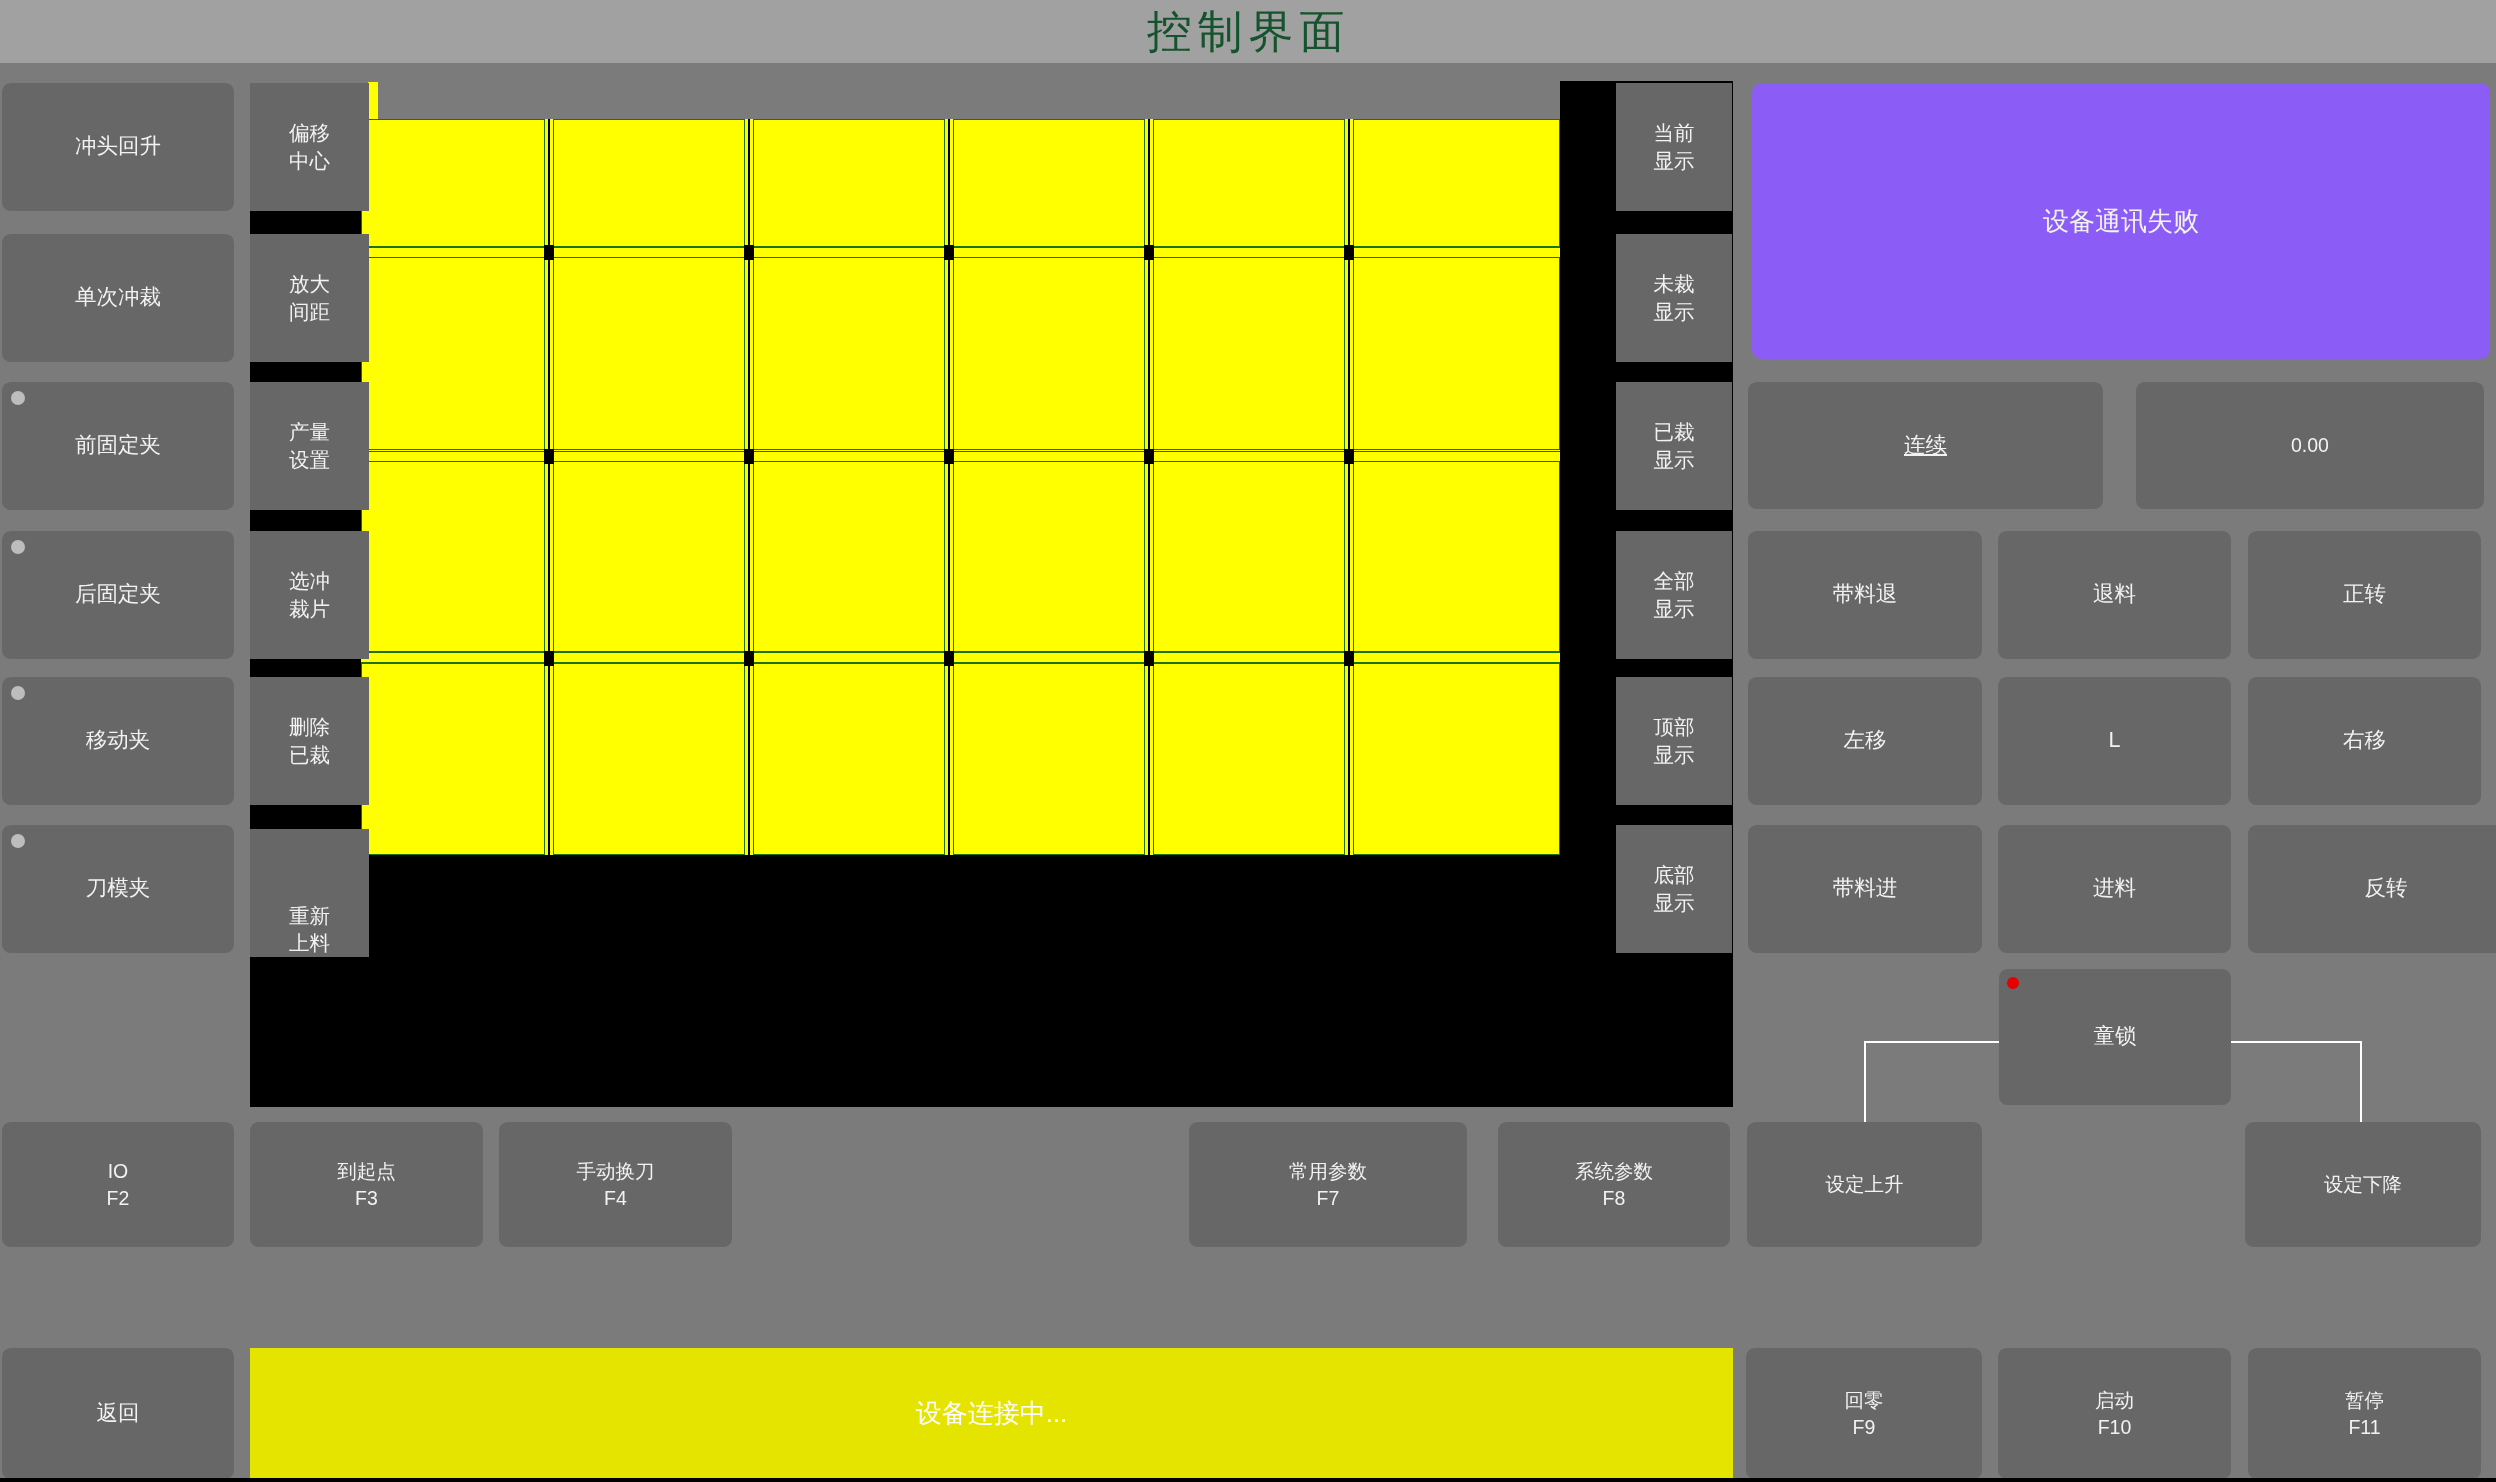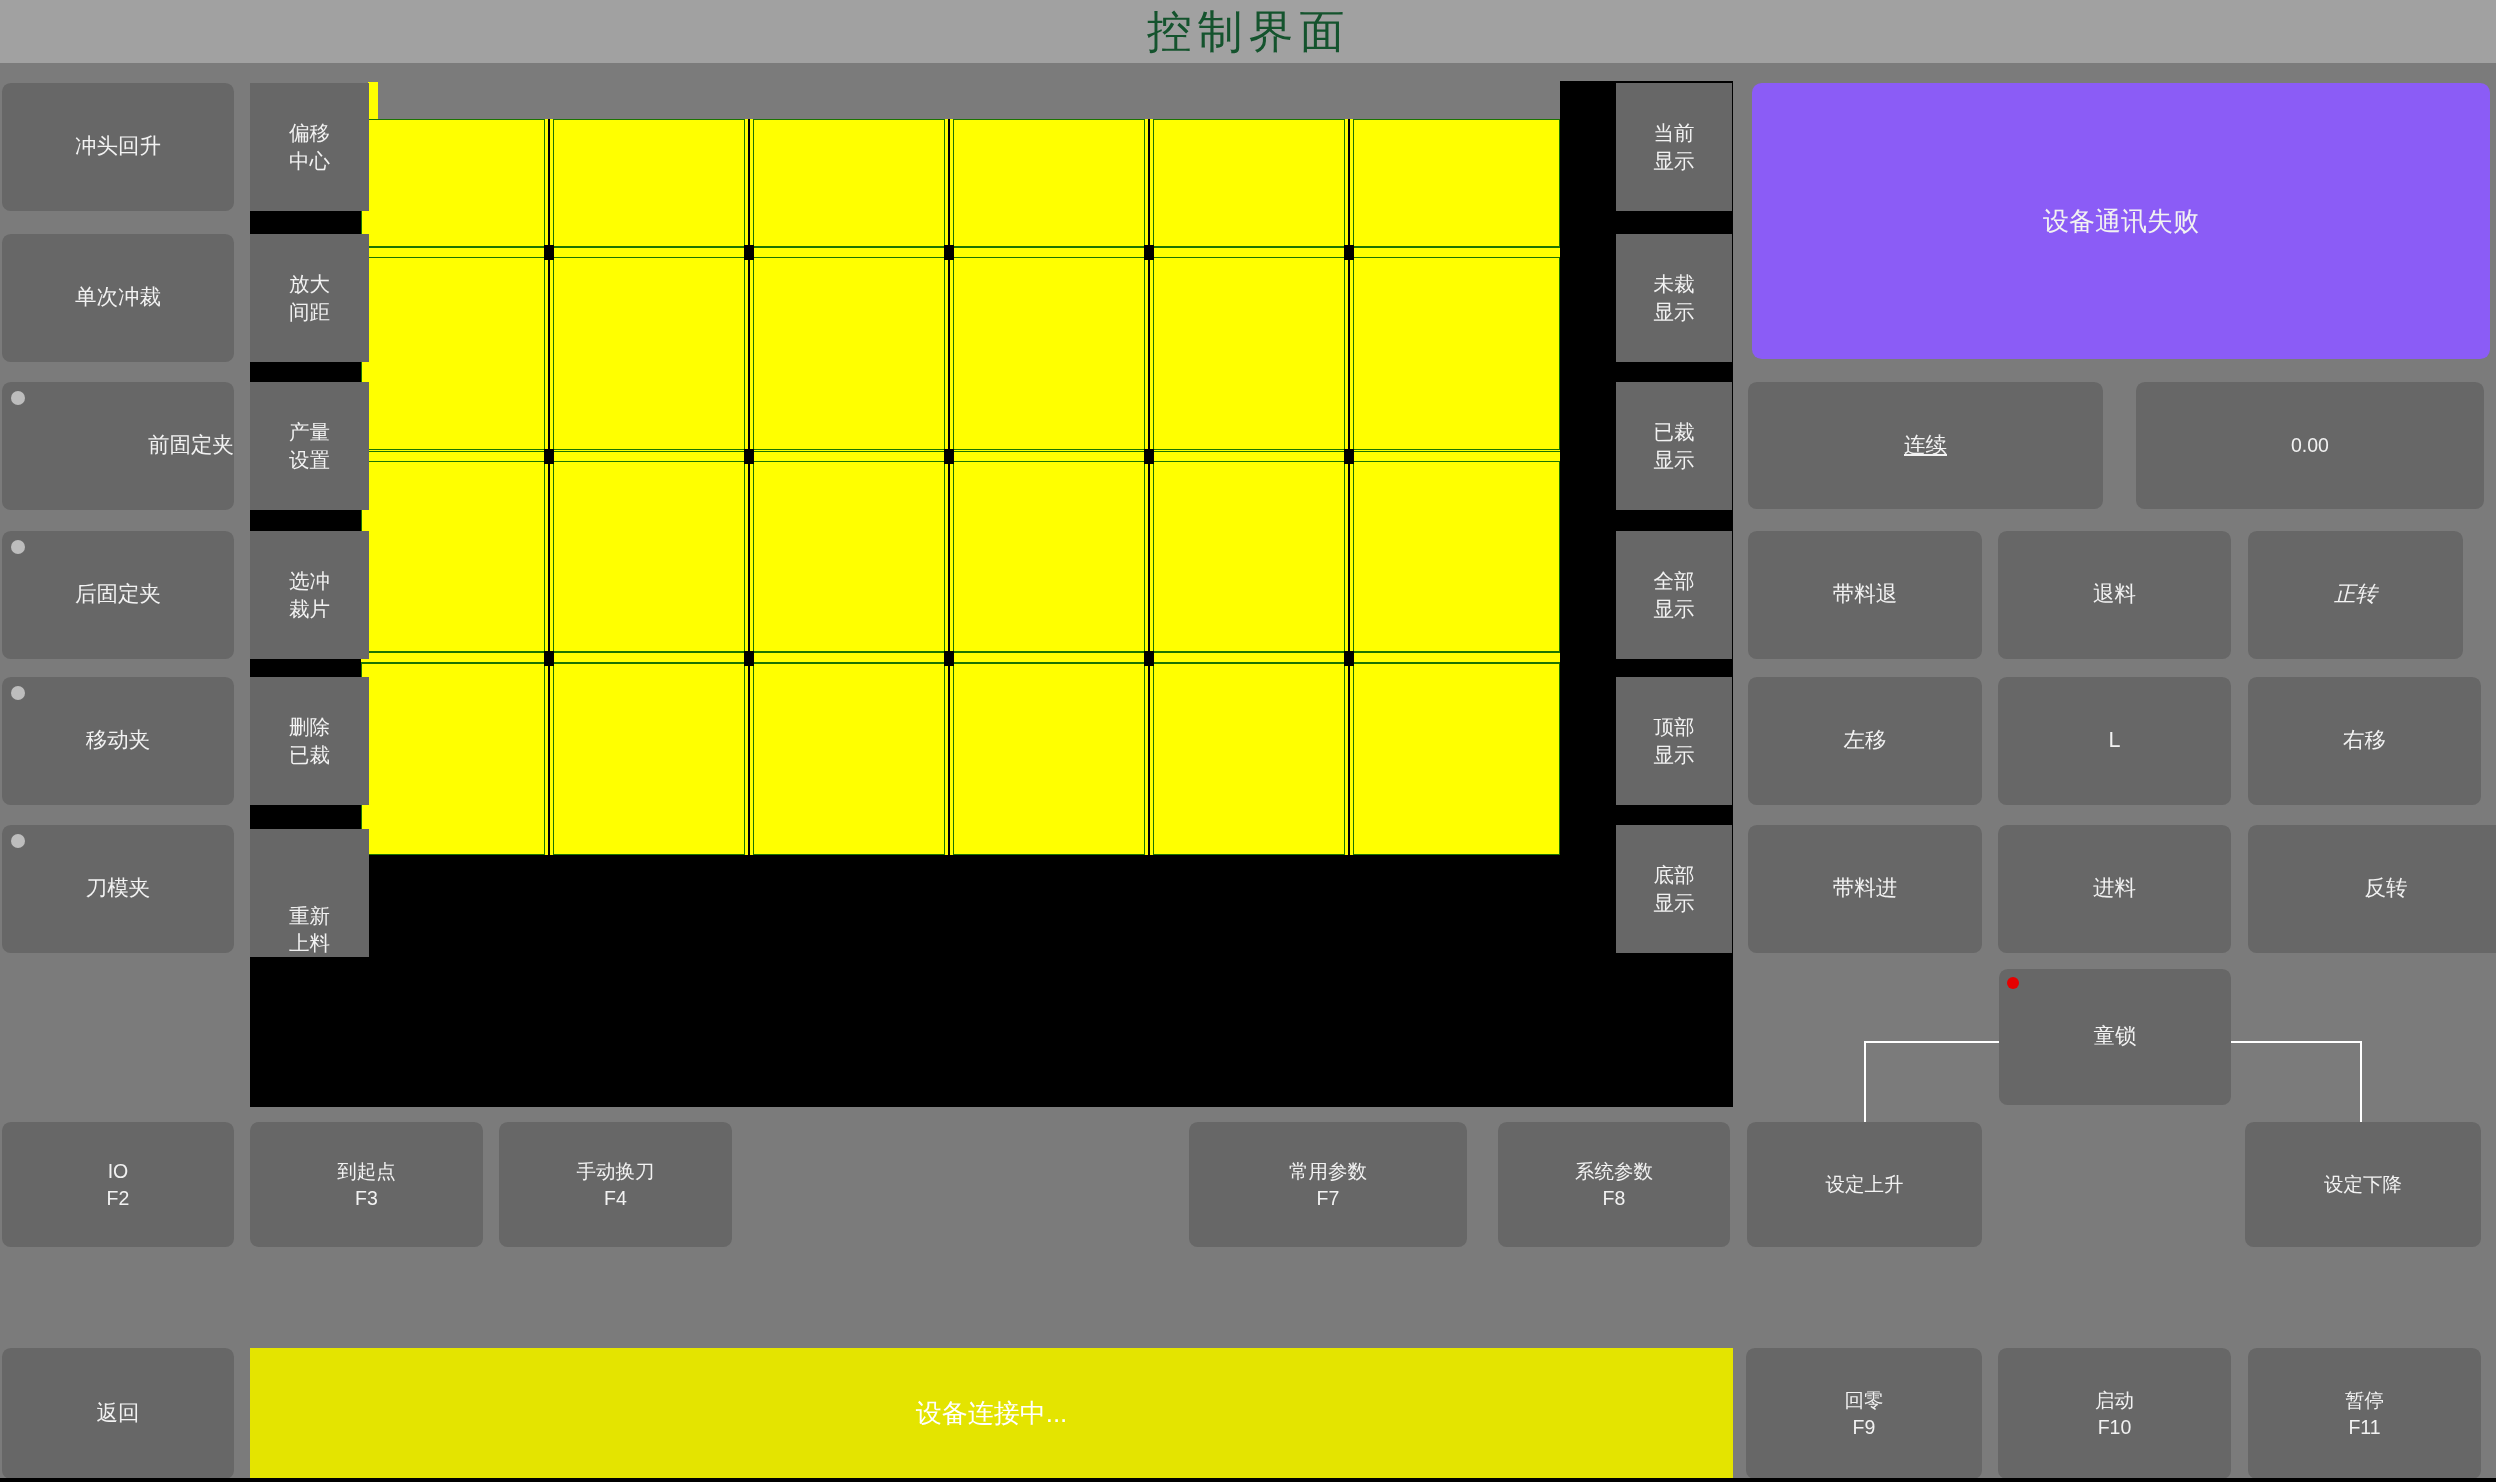--- a/index.html
+++ b/index.html
@@ -110,21 +110,21 @@
     </div>
 </div>
 
 <div id="left-col">
     <div class="btn rounded big-label" style="left: 2px; top: 83px; width: 232px; height: 128px;">
       <span>冲头回升</span>
     </div>
     <div class="btn rounded big-label" style="left: 2px; top: 234px; width: 232px; height: 128px;">
       <span>单次冲裁</span>
     </div>
-    <div class="btn rounded big-label" style="left: 2px; top: 382px; width: 232px; height: 128px; align-items: flex-end;">
+    <div class="btn rounded big-label" style="left: 2px; top: 382px; width: 232px; height: 128px;">
       <span>前固定夹</span>
       <span class="dot"></span>
     </div>
     <div class="btn rounded big-label" style="left: 2px; top: 531px; width: 232px; height: 128px;">
       <span>后固定夹</span>
       <span class="dot"></span>
     </div>
     <div class="btn rounded big-label" style="left: 2px; top: 677px; width: 232px; height: 128px;">
       <span>移动夹</span>
       <span class="dot"></span>
@@ -196,21 +196,21 @@
 <div class="btn rounded" style="left:2136px;top:382px;width:348px;height:127px;font-size:19.5px;">
   <span>0.00</span>
 </div>
 <div id="jog-grid">
     <div class="btn rounded big-label" style="left: 1748px; top: 531px; width: 234px; height: 128px;">
       <span>带料退</span>
     </div>
     <div class="btn rounded big-label" style="left: 1998px; top: 531px; width: 233px; height: 128px;">
       <span>退料</span>
     </div>
-    <div class="btn rounded big-label" style="left: 2248px; top: 531px; width: 215px; height: 128px; font-style: italic;">
+    <div class="btn rounded big-label" style="left: 2248px; top: 531px; width: 233px; height: 128px;">
       <span>正转</span>
     </div>
     <div class="btn rounded big-label" style="left: 1748px; top: 677px; width: 234px; height: 128px;">
       <span>左移</span>
     </div>
     <div class="btn rounded big-label" style="left: 1998px; top: 677px; width: 233px; height: 128px;">
       <span>L</span>
     </div>
     <div class="btn rounded big-label" style="left: 2248px; top: 677px; width: 233px; height: 128px;">
       <span>右移</span>

